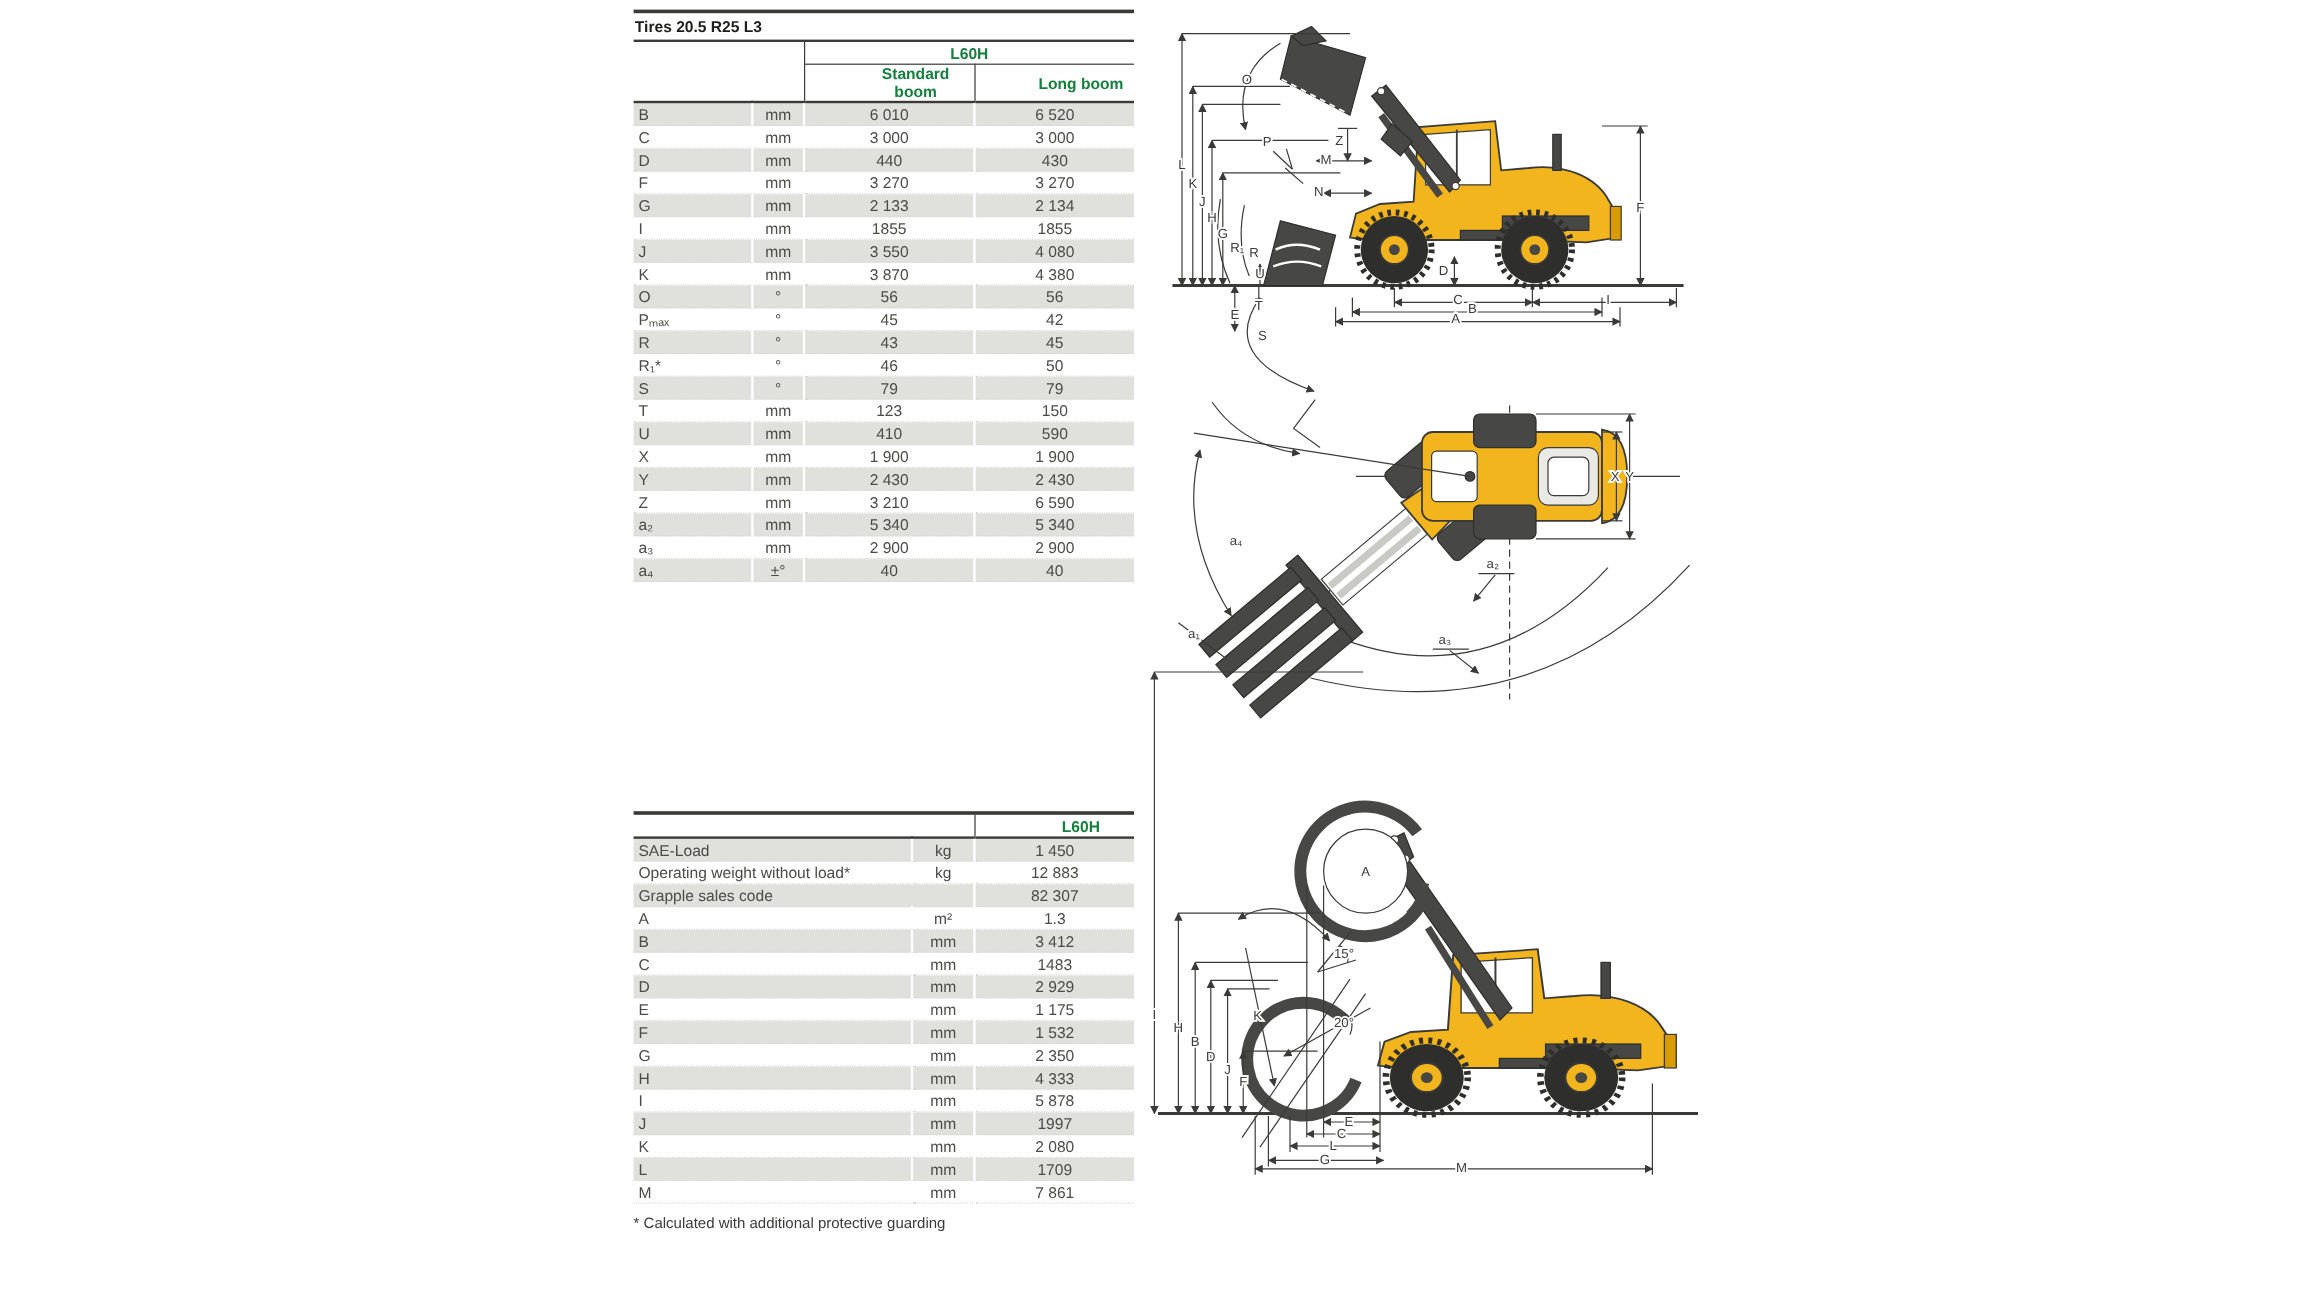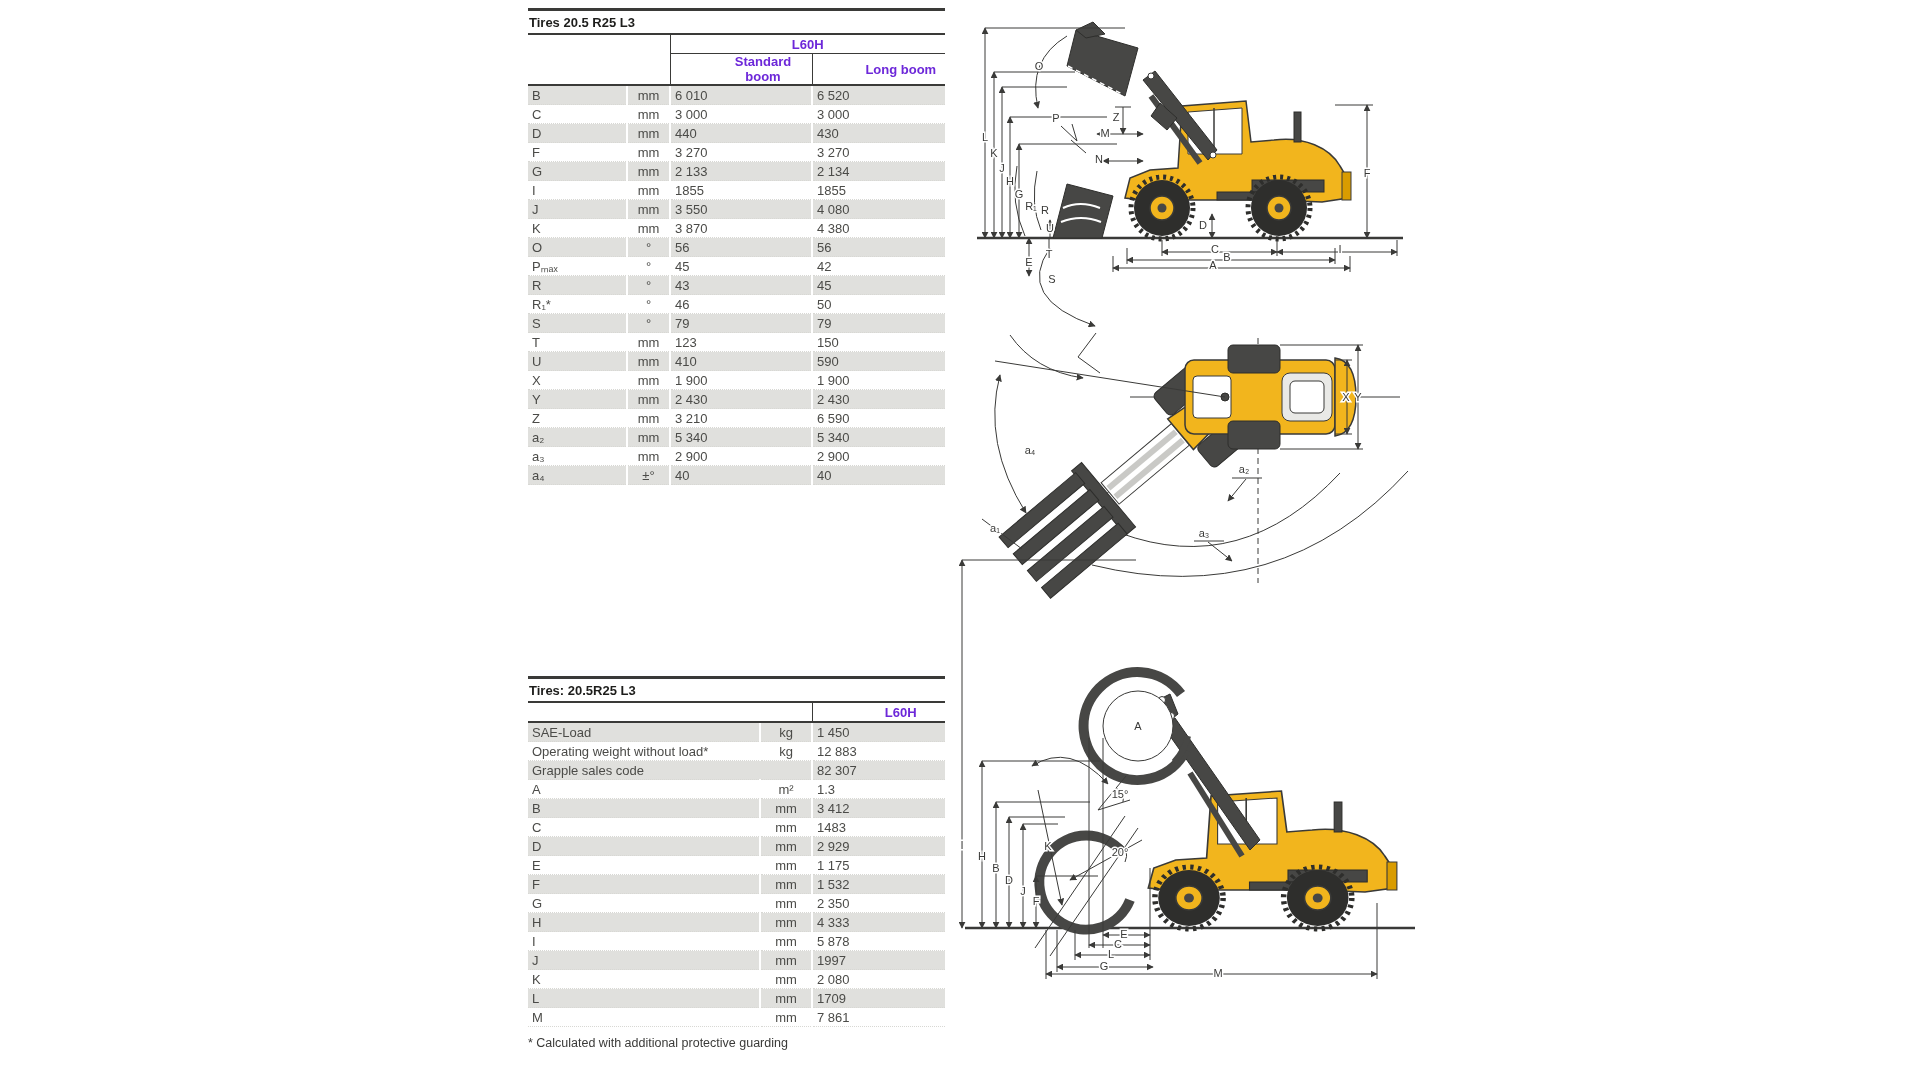--- a/index.html
+++ b/index.html
@@ -7,27 +7,27 @@
     width:1920px;height:1080px;position:relative;background:#ffffff;
     font-family:"Liberation Sans",sans-serif;color:#3a3a38;overflow:hidden;
   }
   .abs{position:absolute;}
   
   .tblwrap{width:417px;}
   .rule-top{border-top:3px solid #3a3a38;}
   .tbl-title{font-size:13px;font-weight:bold;padding:4px 0 3px 1px;border-bottom:2px solid #3a3a38;color:#1d1d1b;}
   table.spec{width:417px;border-collapse:collapse;table-layout:fixed;}
   table.spec td{height:18px;padding:0 4px;font-size:13px;vertical-align:middle;border-bottom:1px dotted #d8d8d4;color:#4b4b48;}
-  tr.h1 td,tr.h2 td{font-weight:bold;text-align:center;color:#6d28d9;border-bottom:none;}
+  tr.h1 td,tr.h2 td{font-weight:bold;text-align:center;color:#15803d;border-bottom:none;}
   tr.h1 td.model{border-left:1.5px solid #3a3a38;border-bottom:1.5px solid #3a3a38;}
   tr.h2 td{border-bottom:2.5px solid #3a3a38;padding-left:48px;}
   tr.h2 td.boom{border-left:1.5px solid #3a3a38;}
   td.lab{text-align:left;color:#2c2c2a;}
   td.unit{text-align:center;font-size:12px;}
-  td.val{}
+  td.val{text-align:center;}
   td.shade{background:#e0e0dd;}
   tbody td + td{border-left:2px solid #ffffff;}
   .fnote{font-size:12.5px;color:#3a3a38;line-height:19px;}
   .fnote .para{line-height:18px;}
   
   svg{position:absolute;overflow:visible;}
   .dim{stroke:#3a3a38;stroke-width:1;fill:none;}
   .dima{stroke:#3a3a38;stroke-width:1;fill:none;}
   .thick{stroke:#3a3a38;stroke-width:2.5;}
   .dark{fill:#474745;stroke:#2e2e2c;stroke-width:1;}
@@ -187,21 +187,20 @@
           <td class="unit shade">±°</td>
           <td class="val shade">40</td>
           <td class="val shade">40</td>
         </tr>
       </tbody>
   </table>
 </div>
 
 <div class="abs tblwrap" style="left:528px;top:676px;">
   <div class="rule-top"></div>
-  <div class="tbl-title">Tires: 20.5R25 L3</div>
   <table class="spec">
     <colgroup>
         <col style="width:232px">
         <col style="width:52px">
         <col style="width:133px">
       </colgroup>
     <thead>
       <tr class="h2">
         <td colspan="2"></td>
         <td class="boom">L60H</td>

